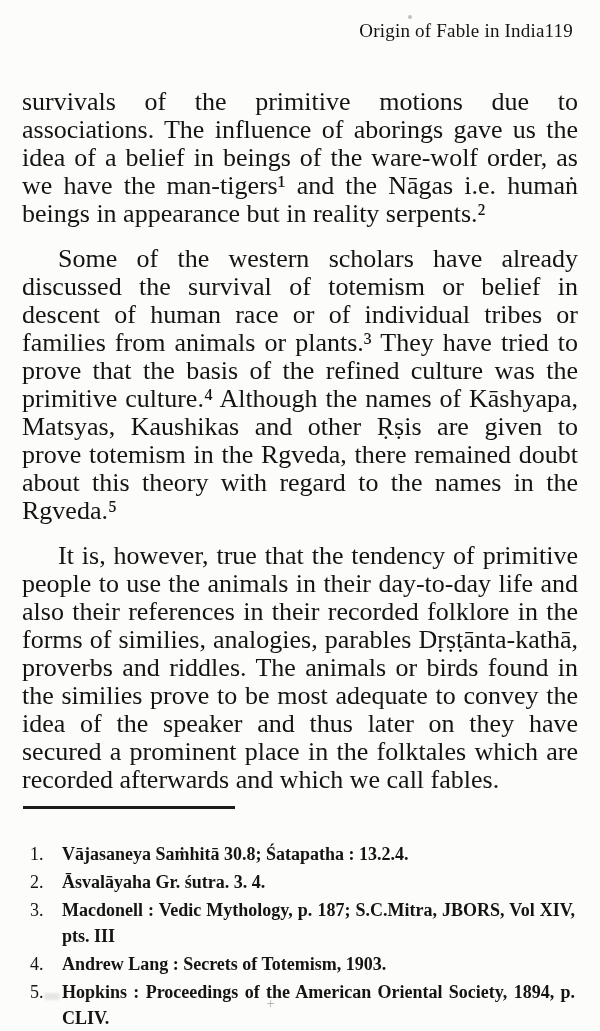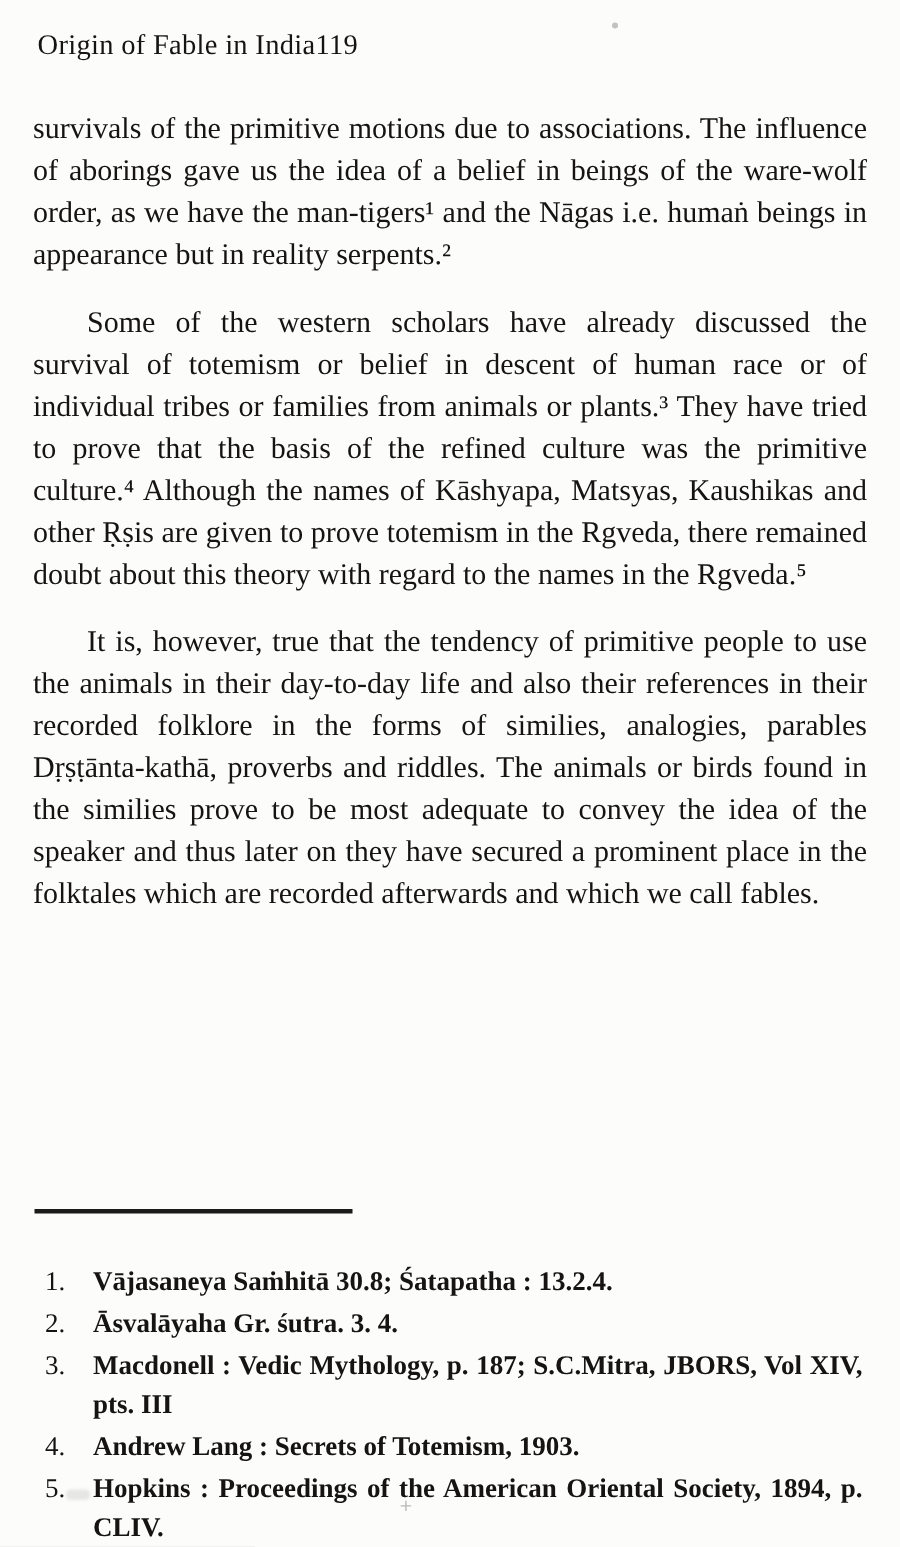--- a/index.html
+++ b/index.html
@@ -10,29 +10,29 @@
     margin: 0 auto;
     background: #fcfcfb;
     color: #161412;
     font-family: "Liberation Serif", "DejaVu Serif", serif;
     overflow: hidden;
   }
   .page-header {
     position: absolute;
     top: 20px; left: 25px; right: 27px;
     display: flex;
-    justify-content: flex-start;
+    justify-content: flex-end;
     align-items: baseline;
     font-size: 19px;
     letter-spacing: 0.2px;
   }
   .body-text {
     position: absolute;
-    top: 72px; left: 22px; right: 22px;
-    font-size: 20px;
+    top: 88px; left: 22px; right: 22px;
+    font-size: 26px;
     line-height: 28px;
     text-align: justify;
   }
   .para { margin: 0 0 17px 0; text-indent: 36px; }
   .para.first { text-indent: 0; }
   .footnotes { position: absolute; top: 806px; left: 0; right: 0; }
   .fn-rule {
     margin-left: 23px;
     width: 212px;
     height: 3px;

